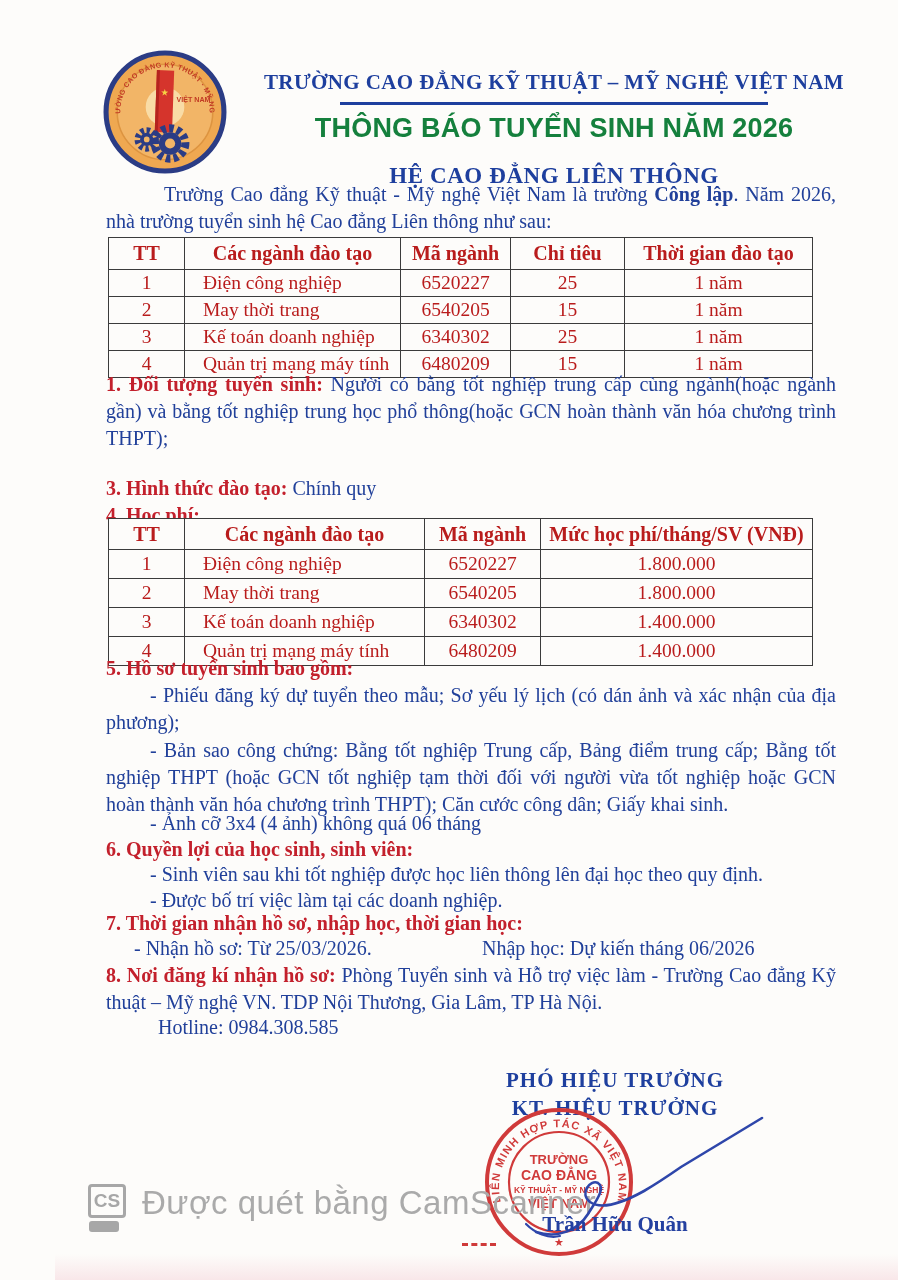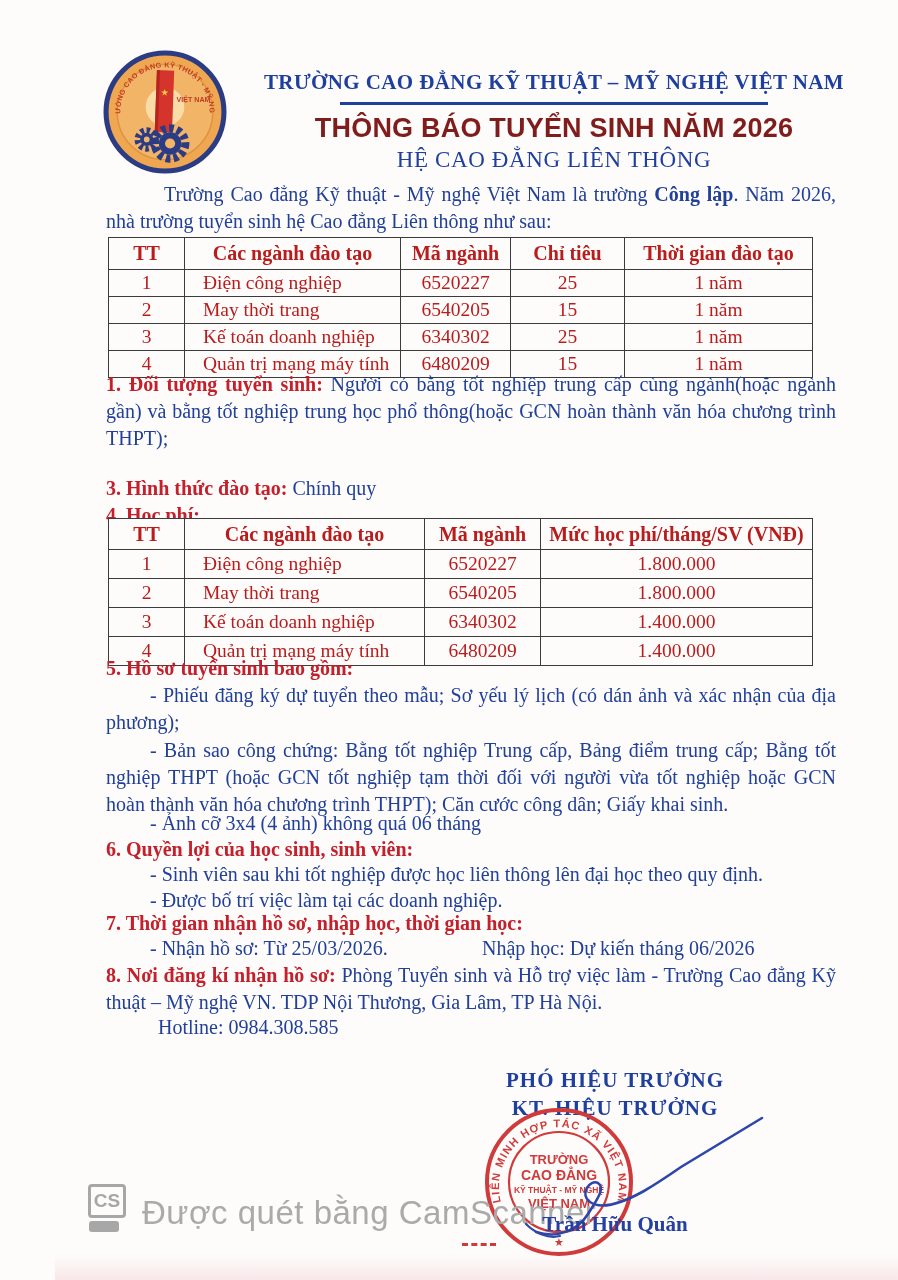--- a/index.html
+++ b/index.html
@@ -6,52 +6,52 @@
   .page {
     position:relative; width:898px; height:1280px; margin:0 auto;
     background:#fdfcfa; overflow:hidden;
     font-family:"Liberation Serif", serif; color:#21409a;
   }
   
   .logo { position:absolute; left:103px; top:50px; width:124px; height:124px; }
   .htext { position:absolute; left:232px; top:70px; width:644px; text-align:center; }
   .school-name { font-size:21px; font-weight:bold; color:#1e3f9e; letter-spacing:.4px; white-space:nowrap; }
   .hrule { width:428px; height:3px; background:#1e3f9e; margin:7px auto 8px auto; }
-  .notice-title { font-family:"Liberation Sans", sans-serif; font-size:27px; font-weight:800; color:#7f1d1d; letter-spacing:.2px; white-space:nowrap; }
-  .notice-sub { font-size:23px; font-weight:normal; color:#1e3f9e; margin-top:3px; letter-spacing:.6px; white-space:nowrap; }
+  .notice-title { font-family:"Liberation Sans", sans-serif; font-size:27px; font-weight:800; color:#15803d; letter-spacing:.2px; white-space:nowrap; }
+  .notice-sub { font-size:23px; font-weight:bold; color:#1e3f9e; margin-top:19px; letter-spacing:.6px; white-space:nowrap; }
   
   .blk { position:absolute; left:106px; right:62px; font-size:20px; line-height:27px; text-align:justify; }
   .indent { text-indent:58px; }
   .lbl { color:#c3202c; font-weight:bold; }
   .item { margin:0; text-indent:44px; }
   
   table { position:absolute; border-collapse:collapse; table-layout:fixed; background:#fdfcfa; }
   td, th { border:1.6px solid #3b3b3b; color:#b91c1c; overflow:hidden; white-space:nowrap; }
   th { font-size:20px; font-weight:bold; text-align:center; }
   td { font-size:19.5px; text-align:center; }
   td.name { text-align:left; padding-left:18px; }
   .t1 { left:108px; top:237px; width:704px; }
   .t1 th { height:29px; } .t1 td { height:24px; }
   .t2 { left:108px; top:518px; width:704px; }
   .t2 th { height:28px; } .t2 td { height:26px; }
   
   .s7row { position:absolute; left:106px; right:62px; font-size:20px; }
-  .s7row .left { position:absolute; left:44px; white-space:nowrap; }
+  .s7row .left { position:absolute; left:28px; white-space:nowrap; }
   .s7row .right { position:absolute; left:376px; white-space:nowrap; }
   
   .sigblock { position:absolute; left:455px; top:1066px; width:320px; text-align:center;
               font-size:21px; font-weight:bold; color:#1e3f9e; letter-spacing:1px; line-height:28px; }
   .stamp { position:absolute; left:481px; top:1104px; width:156px; height:156px; }
   .ink { position:absolute; left:440px; top:1098px; width:340px; height:160px; z-index:3; }
   .signame { position:absolute; left:520px; top:1212px; width:190px; text-align:center; z-index:4;
              font-size:21px; font-weight:bold; color:#2440a0; }
   .stampdash { position:absolute; left:462px; top:1243px; width:34px; height:5px; z-index:4;
                border-top:3px solid #cf3a3a; border-top-style:dashed; }
   
-  .wm { position:absolute; left:88px; top:1184px; display:flex; align-items:flex-end; gap:14px; }
+  .wm { position:absolute; left:88px; top:1184px; display:flex; align-items:flex-start; gap:14px; }
   .wm-icon { width:40px; height:48px; position:relative; }
   .wm-cs { width:32px; height:28px; border:3.5px solid #a7a7a7; border-radius:4px;
            font-family:"Liberation Sans", sans-serif; font-weight:bold; font-size:19px; color:#a7a7a7;
            display:flex; align-items:center; justify-content:center; }
   .wm-bar { width:30px; height:11px; background:#a7a7a7; border-radius:3px; margin-top:3px; margin-left:1px; }
   .wm-text { font-family:"Liberation Sans", sans-serif; font-size:33px; color:#aaaaaa; letter-spacing:.5px; }
   
   .scan-tint { position:absolute; left:55px; bottom:0; right:0; height:26px;
                background:linear-gradient(to bottom, rgba(246,218,222,0), rgba(243,205,212,.45)); }
 </style>

